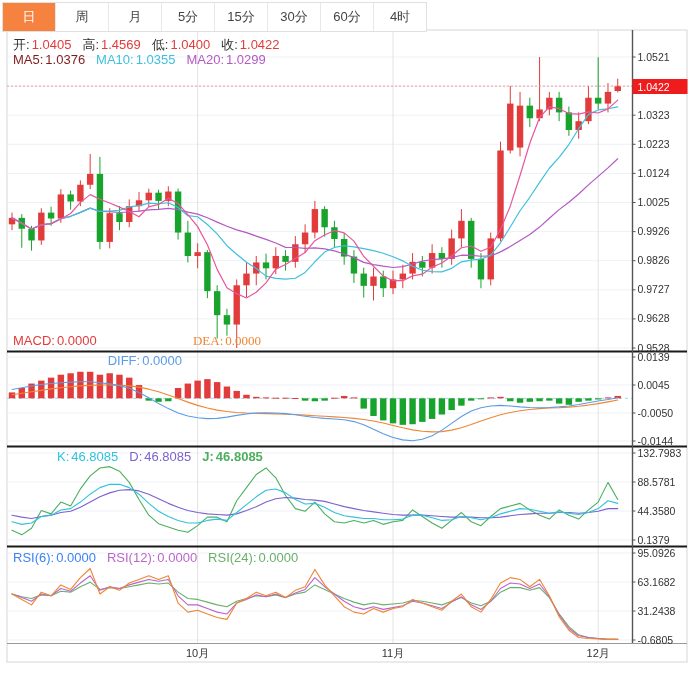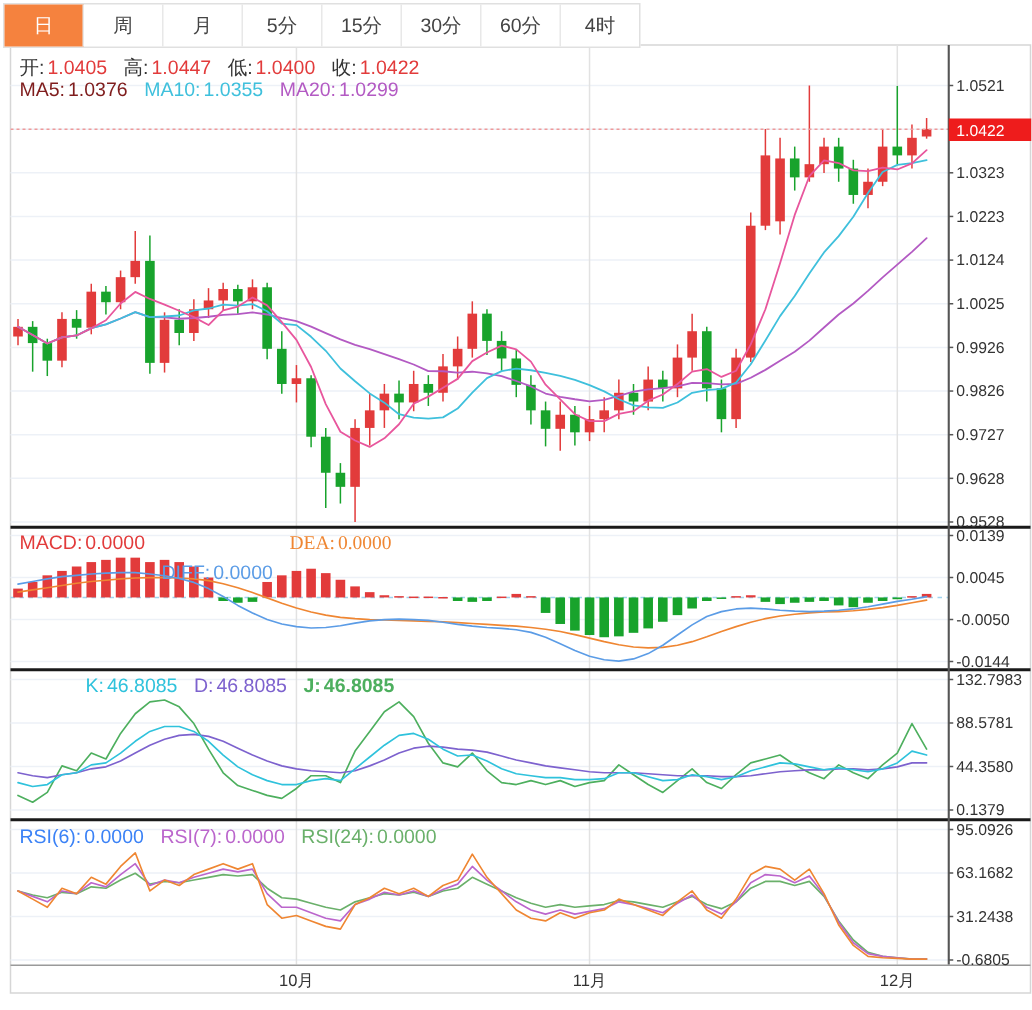--- a/index.html
+++ b/index.html
@@ -27,46 +27,46 @@
   <div class="tab">月</div>
   <div class="tab">5分</div>
   <div class="tab">15分</div>
   <div class="tab">30分</div>
   <div class="tab">60分</div>
   <div class="tab">4时</div>
 </div>
 
 <div class="legend" id="lg-ohlc" style="top:36px;">
   <span class="item"><span class="lk">开:</span><span class="lv">1.0405</span></span>
-  <span class="item"><span class="lk">高:</span><span class="lv">1.0447</span></span>
+  <span class="item"><span class="lk">高:</span><span class="lv">1.4569</span></span>
   <span class="item"><span class="lk">低:</span><span class="lv">1.0400</span></span>
   <span class="item"><span class="lk">收:</span><span class="lv">1.0422</span></span>
 </div>
 
 <div class="legend" id="lg-ma" style="top:52px;">
   <span class="item" style="color: #7f1d1d;"><span>MA5:</span><span class="lv">1.0376</span></span>
   <span class="item" style="color: rgb(63, 192, 220);"><span>MA10:</span><span class="lv">1.0355</span></span>
   <span class="item" style="color: rgb(179, 90, 195);"><span>MA20:</span><span class="lv">1.0299</span></span>
 </div>
 
-<div class="legend" id="lg-macd" style="top:354px;">
+<div class="legend" id="lg-macd" style="top:333px;">
   <span class="item" style="color: rgb(226, 59, 59);"><span>MACD:</span><span class="lv">0.0000</span></span>
   <span class="item" style="color: rgb(91, 156, 230); margin-top: 20px;"><span>DIFF:</span><span class="lv">0.0000</span></span>
   <span class="item" style="color: rgb(239, 134, 50); font-family: Liberation Serif, serif;"><span>DEA:</span><span class="lv">0.0000</span></span>
 </div>
 
 <div class="legend" id="lg-kdj" style="top:449px;margin-left:44px;">
   <span class="item" style="color: rgb(47, 194, 220);"><span>K:</span><span class="lv">46.8085</span></span>
   <span class="item" style="color: rgb(125, 98, 206);"><span>D:</span><span class="lv">46.8085</span></span>
   <span class="item" style="color: rgb(77, 175, 94); font-weight: bold;"><span>J:</span><span class="lv">46.8085</span></span>
 </div>
 
 <div class="legend" id="lg-rsi" style="top:550px;">
   <span class="item" style="color: #3b82f6;"><span>RSI(6):</span><span class="lv">0.0000</span></span>
-  <span class="item" style="color: rgb(187, 102, 204);"><span>RSI(7):</span><span class="lv">0.0000</span></span>
+  <span class="item" style="color: rgb(187, 102, 204);"><span>RSI(12):</span><span class="lv">0.0000</span></span>
   <span class="item" style="color: rgb(106, 176, 106);"><span>RSI(24):</span><span class="lv">0.0000</span></span>
 </div>
 
 <svg id="chart-svg" width="688" height="673" xmlns="http://www.w3.org/2000/svg">
     <g>
       <rect x="7" y="30" width="680" height="632" fill="none" stroke="#d6d6d6"></rect>
       <line x1="7" y1="57" x2="632" y2="57" stroke="#edf1f7" stroke-width="1"></line>
       <line x1="7" y1="86.1" x2="632" y2="86.1" stroke="#edf1f7" stroke-width="1"></line>
       <line x1="7" y1="115.2" x2="632" y2="115.2" stroke="#edf1f7" stroke-width="1"></line>
       <line x1="7" y1="144.3" x2="632" y2="144.3" stroke="#edf1f7" stroke-width="1"></line>

